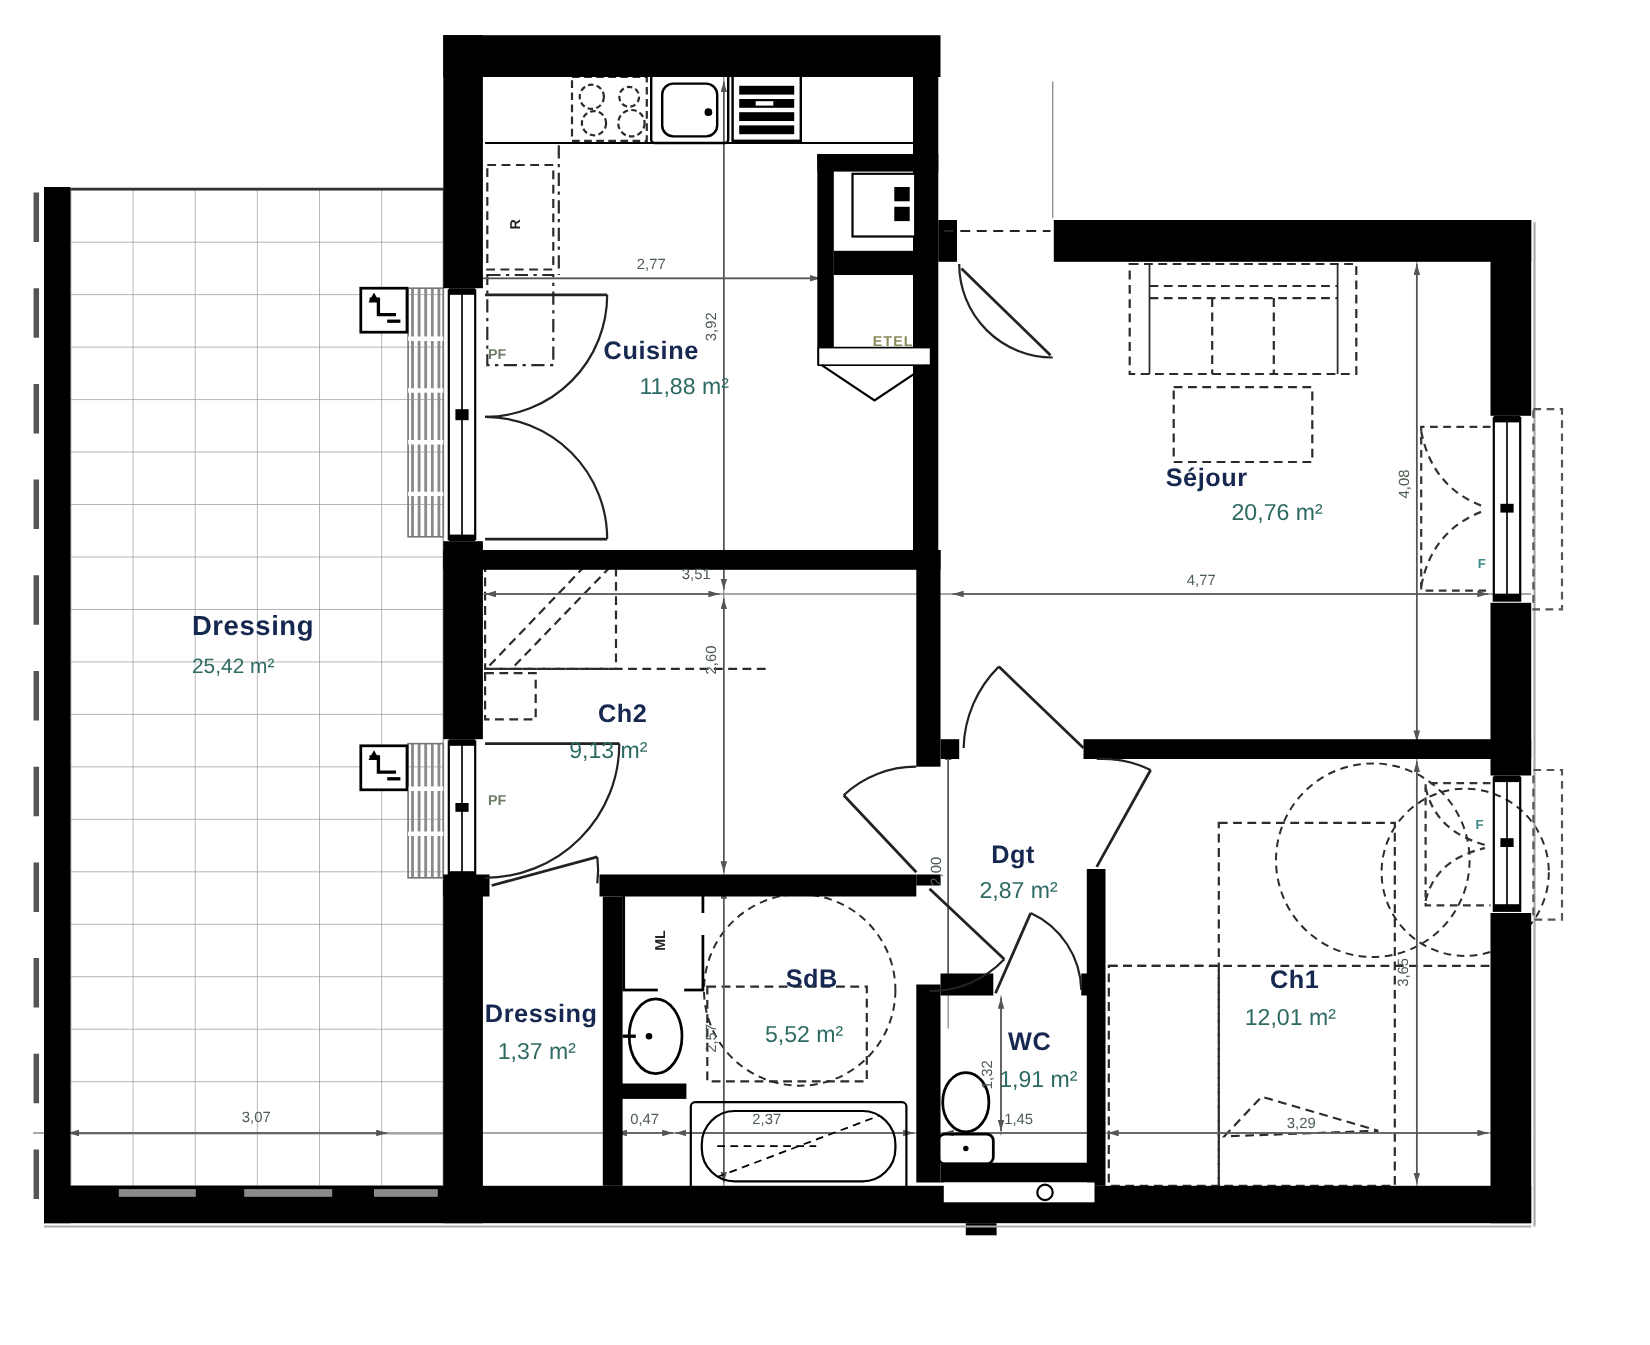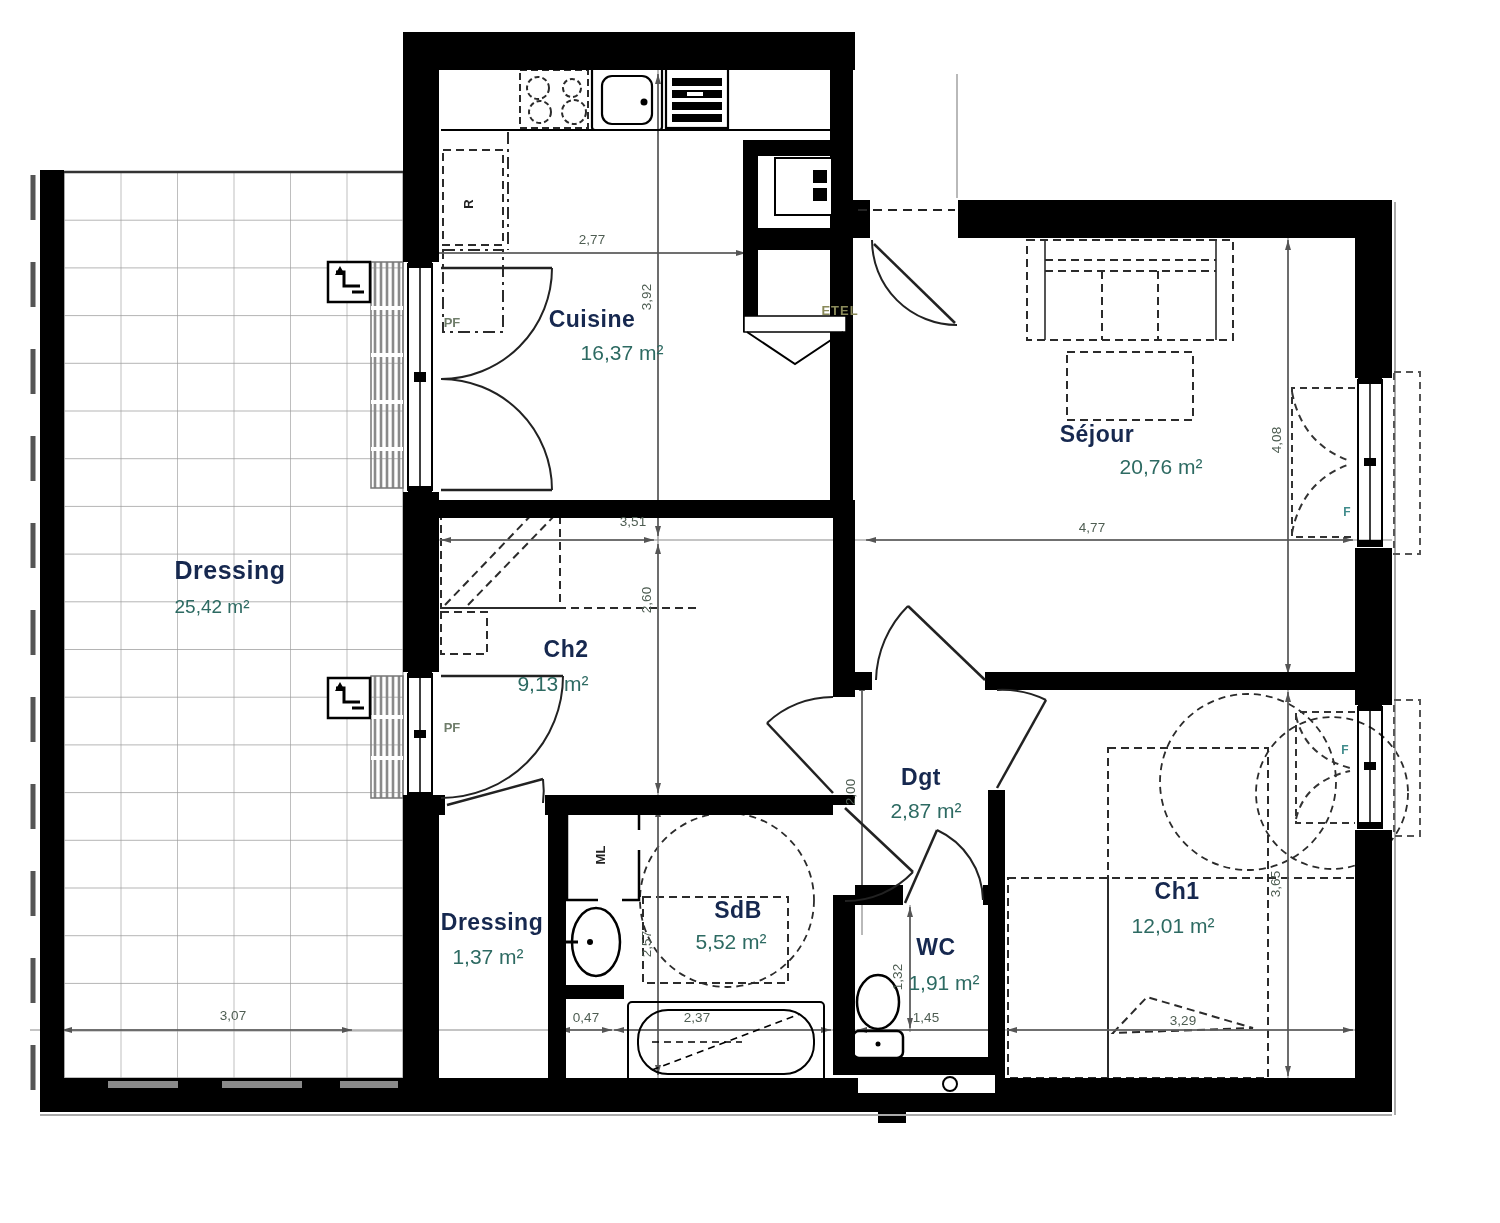--- a/index.html
+++ b/index.html
@@ -320,35 +320,35 @@
     </g>
   </g>
 </svg>
 
 <div class="lbl" style="left:230px;top:570px">
   <div class="room-name" style="font-size:25px">Dressing</div>
 </div>
 <div class="lbl room-area" style="left:212px;top:606px;font-size:19px">25,42 m²</div>
 
 <div class="lbl room-name" style="left:592px;top:319px">Cuisine</div>
-<div class="lbl room-area" style="left:622px;top:352px">16,37 m²</div>
+<div class="lbl room-area" style="left:622px;top:352px">11,88 m²</div>
 
 <div class="lbl room-name" style="left:1097px;top:434px">Séjour</div>
 <div class="lbl room-area" style="left:1161px;top:466px">20,76 m²</div>
 
 <div class="lbl room-name" style="left:566px;top:649px">Ch2</div>
 <div class="lbl room-area" style="left:553px;top:683px">9,13 m²</div>
 
 <div class="lbl room-name" style="left:921px;top:777px">Dgt</div>
 <div class="lbl room-area" style="left:926px;top:810px">2,87 m²</div>
 
 <div class="lbl room-name" style="left:492px;top:922px">Dressing</div>
 <div class="lbl room-area" style="left:488px;top:956px">1,37 m²</div>
 
-<div class="lbl room-name" style="left:738px;top:910px">SdB</div>
+<div class="lbl room-name" style="left:738px;top:890px">SdB</div>
 <div class="lbl room-area" style="left:731px;top:941px">5,52 m²</div>
 
 <div class="lbl room-name" style="left:936px;top:947px">WC</div>
 <div class="lbl room-area" style="left:944px;top:982px">1,91 m²</div>
 
 <div class="lbl room-name" style="left:1177px;top:891px">Ch1</div>
 <div class="lbl room-area" style="left:1173px;top:925px">12,01 m²</div>
 
 <div class="lbl dim" style="left:592px;top:240px">2,77</div>
 <div class="lbl dim vert" style="left:647px;top:297px">3,92</div>
@@ -363,16 +363,16 @@
 <div class="lbl dim" style="left:697px;top:1018px">2,37</div>
 <div class="lbl dim vert" style="left:898px;top:977px">1,32</div>
 <div class="lbl dim" style="left:926px;top:1018px">1,45</div>
 <div class="lbl dim" style="left:1183px;top:1021px">3,29</div>
 <div class="lbl dim vert" style="left:1276px;top:884px">3,65</div>
 
 <div class="lbl pf" style="left:452px;top:322px">PF</div>
 <div class="lbl pf" style="left:452px;top:727px">PF</div>
 <div class="lbl wf" style="left:1347px;top:512px">F</div>
 <div class="lbl wf" style="left:1345px;top:750px">F</div>
-<div class="lbl etel" style="left:840px;top:310px">ETEL</div>
+<div class="lbl etel" style="left:812px;top:310px">ETEL</div>
 <div class="lbl fixlbl vert" style="left:468px;top:204px">R</div>
 <div class="lbl fixlbl vert" style="left:600px;top:855px">ML</div>
 </div>
 
 </body></html>

